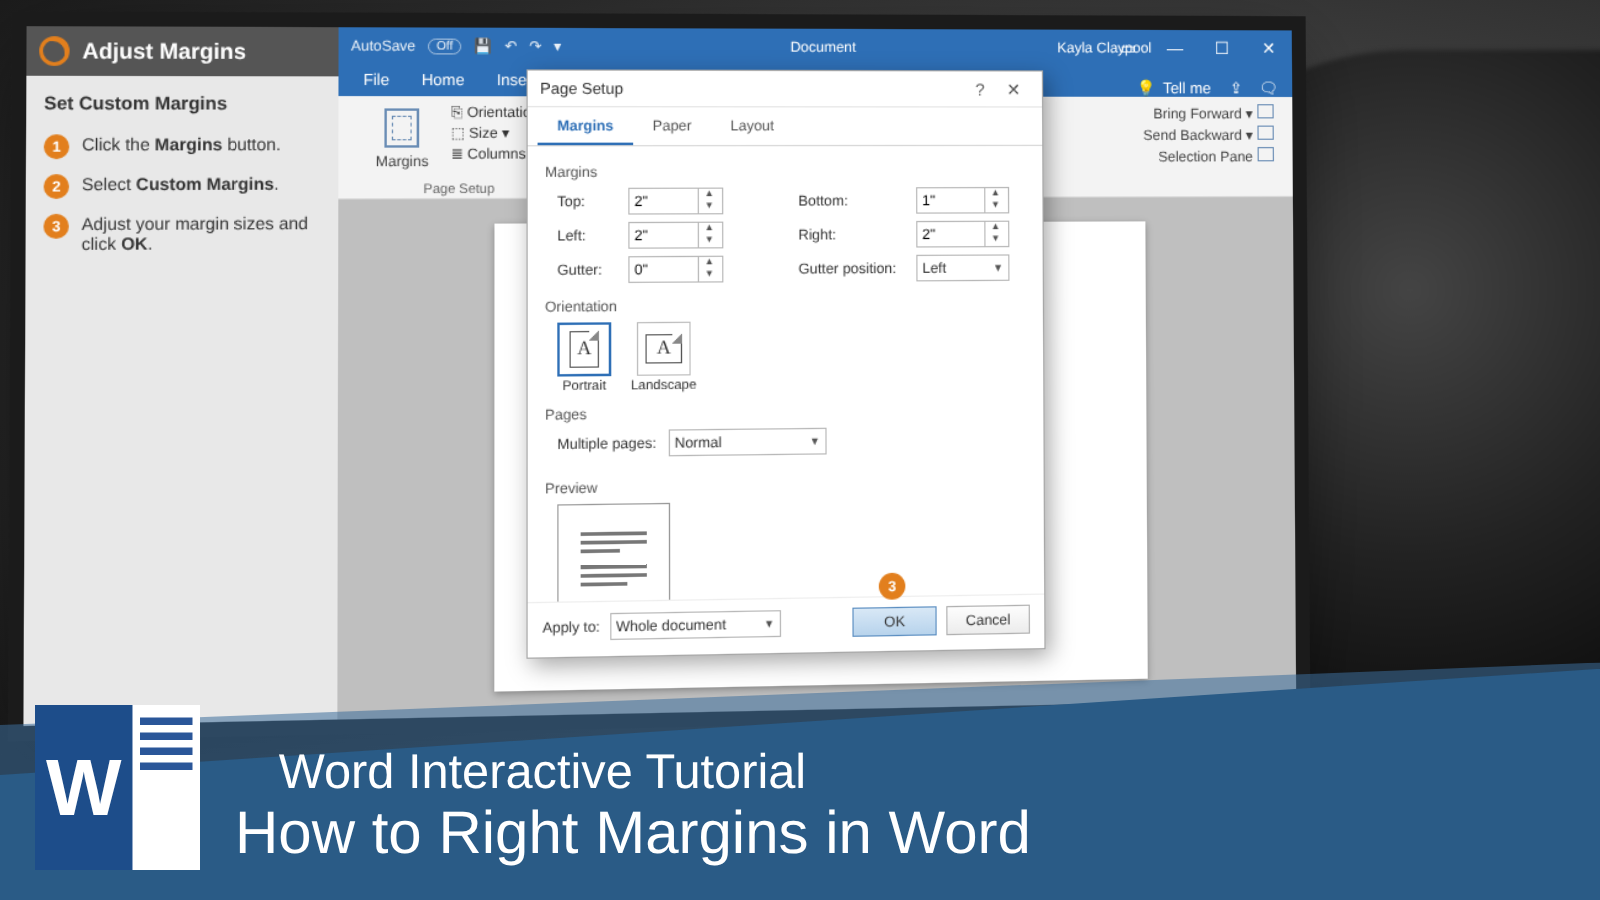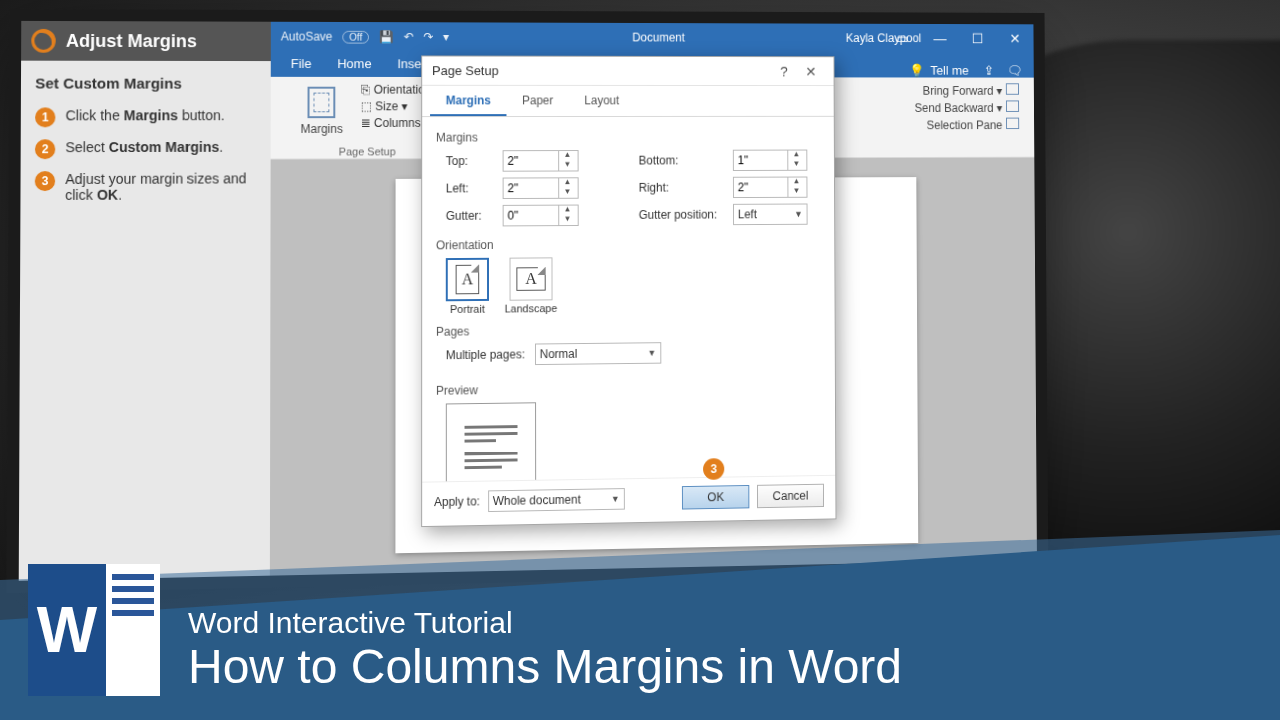--- a/index.html
+++ b/index.html
@@ -166,21 +166,21 @@
   }
   .wicon{
     position:absolute; left:28px; bottom:24px; width:132px; height:132px;
     background:#2a5699; display:flex;
   }
   .wicon .flap{ width:78px;background:#1d4d8a;display:flex;align-items:center;justify-content:center;}
   .wicon .flap span{ color:#fff; font-size:64px; font-weight:700; font-family:"Segoe UI",Arial,sans-serif;}
   .wicon .sheets{ flex:1; background:#fff; display:flex;flex-direction:column;gap:6px;padding:10px 6px;}
   .wicon .sheets div{height:6px;background:#2a5699;}
   .cap-text{ position:absolute; left:188px; bottom:28px; color:#fff; }
-  .cap-text .t1{ font-size:30px; font-weight:400; margin-bottom:2px;}
+  .cap-text .t1{ font-size:39px; font-weight:400; margin-bottom:2px;margin-left:35px;}
   .cap-text .t2{ font-size:48px; font-weight:400; line-height:1.05;}
 </style>
 </head>
 <body>
 
 <div class="stage">
   <div class="bg-photo"></div>
   <div class="silhouette"></div>
 
   <div class="monitor">
@@ -399,17 +399,17 @@
         </div>
       <div class="sheets">
           <div></div>
           <div></div>
           <div></div>
           <div></div>
         </div>
     </div>
     <div class="cap-text">
       <div class="t1">Word Interactive Tutorial</div>
-      <div class="t2">How to Columns Margins in Word</div>
+      <div class="t2">How to Right Margins in Word</div>
     </div>
   </div>
 
 </div>
 
 </body></html>

